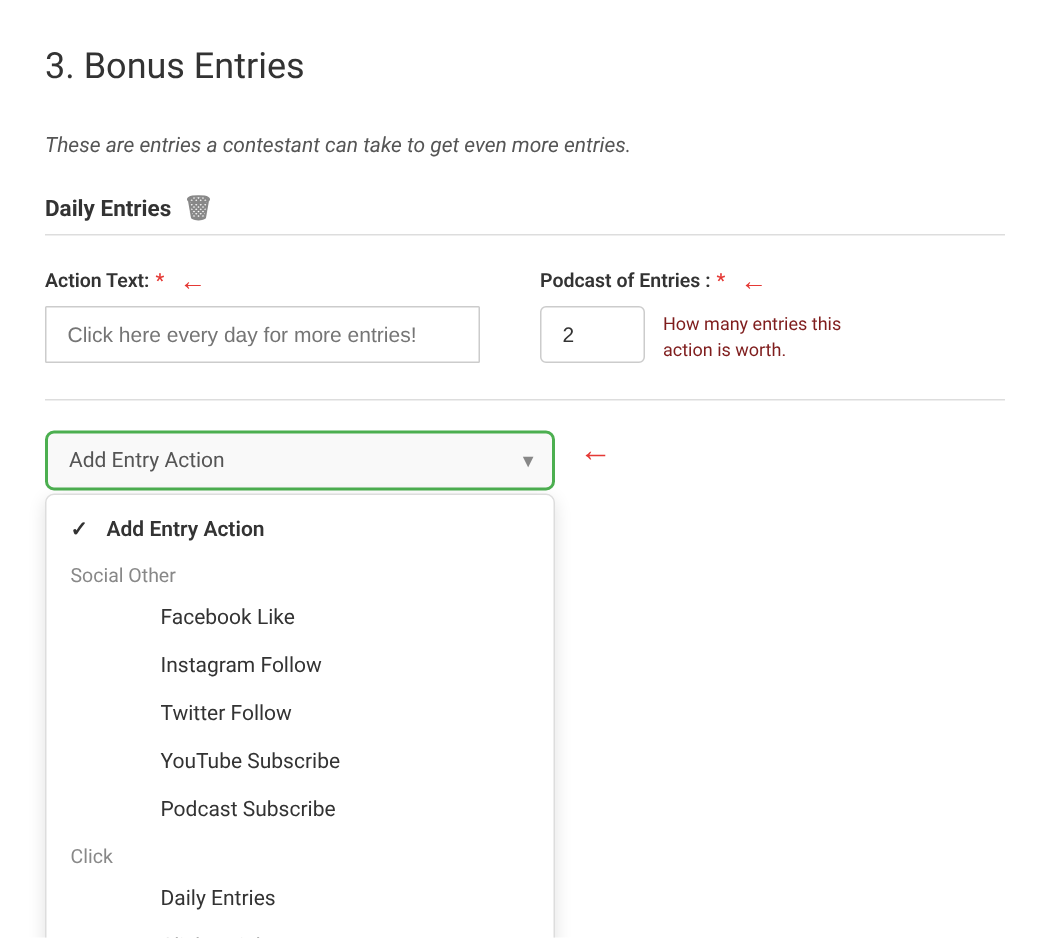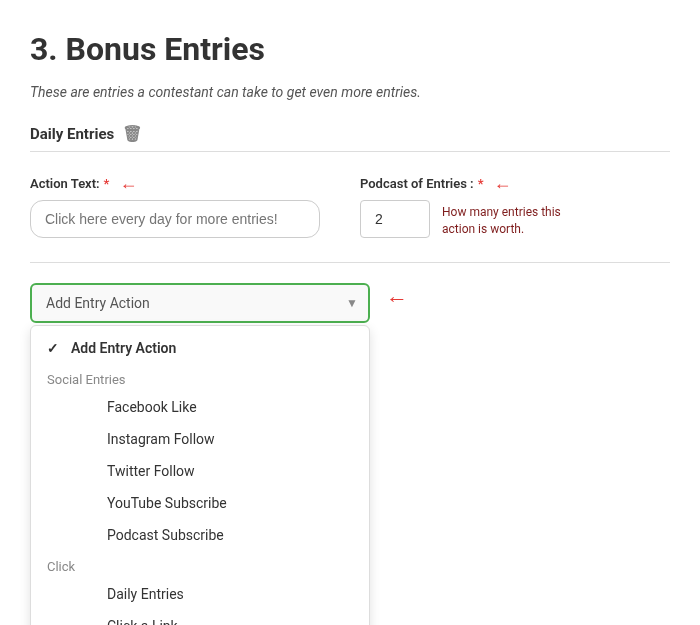--- a/index.html
+++ b/index.html
@@ -6,24 +6,24 @@
     body {
       font-family: -apple-system, BlinkMacSystemFont, 'Segoe UI', Roboto, sans-serif;
       background: #fff;
       color: #333;
       width: 700px;
       min-height: 625px;
       padding: 30px 30px 20px 30px;
       font-size: 14px;
     }
     .page-title {
-      font-size: 32px;
-      font-weight: 700;
+      font-size: 24px;
+      font-weight: 400;
       color: #4caf50;
-      margin-bottom: 16px;
+      margin-bottom: 31px;
     }
     .page-title span {
       color: #333;
     }
     .subtitle {
       font-style: italic;
       color: #555;
       margin-bottom: 24px;
       font-size: 14px;
     }
@@ -69,21 +69,21 @@
       color: #e53935;
     }
     .red-arrow {
       display: inline-block;
       margin-left: 6px;
       color: #e53935;
       font-size: 18px;
     }
     .form-input-text {
       border: 1px solid #ccc;
-      border-radius: 13px;
+      border-radius: 1px;
       padding: 10px 14px;
       font-size: 14px;
       color: #666;
       width: 290px;
       outline: none;
     }
     .form-input-number {
       border: 1px solid #ccc;
       border-radius: 4px;
       padding: 10px 14px;
@@ -242,21 +242,21 @@
       <span>Add Entry Action</span>
     </div>
     <span class="dropdown-chevron">▼</span>
 
     <div class="dropdown-menu">
       <div class="dropdown-item selected">
         <span class="check-mark">✓</span>
         <span>Add Entry Action</span>
       </div>
 
-      <div class="dropdown-group-label">Social Entries</div>
+      <div class="dropdown-group-label">Social Other</div>
       <div class="dropdown-item indented">
         <span class="check-mark"></span>Facebook Like
       </div>
       <div class="dropdown-item indented">
         <span class="check-mark"></span>Instagram Follow
       </div>
       <div class="dropdown-item indented">
         <span class="check-mark"></span>Twitter Follow
       </div>
       <div class="dropdown-item indented">

